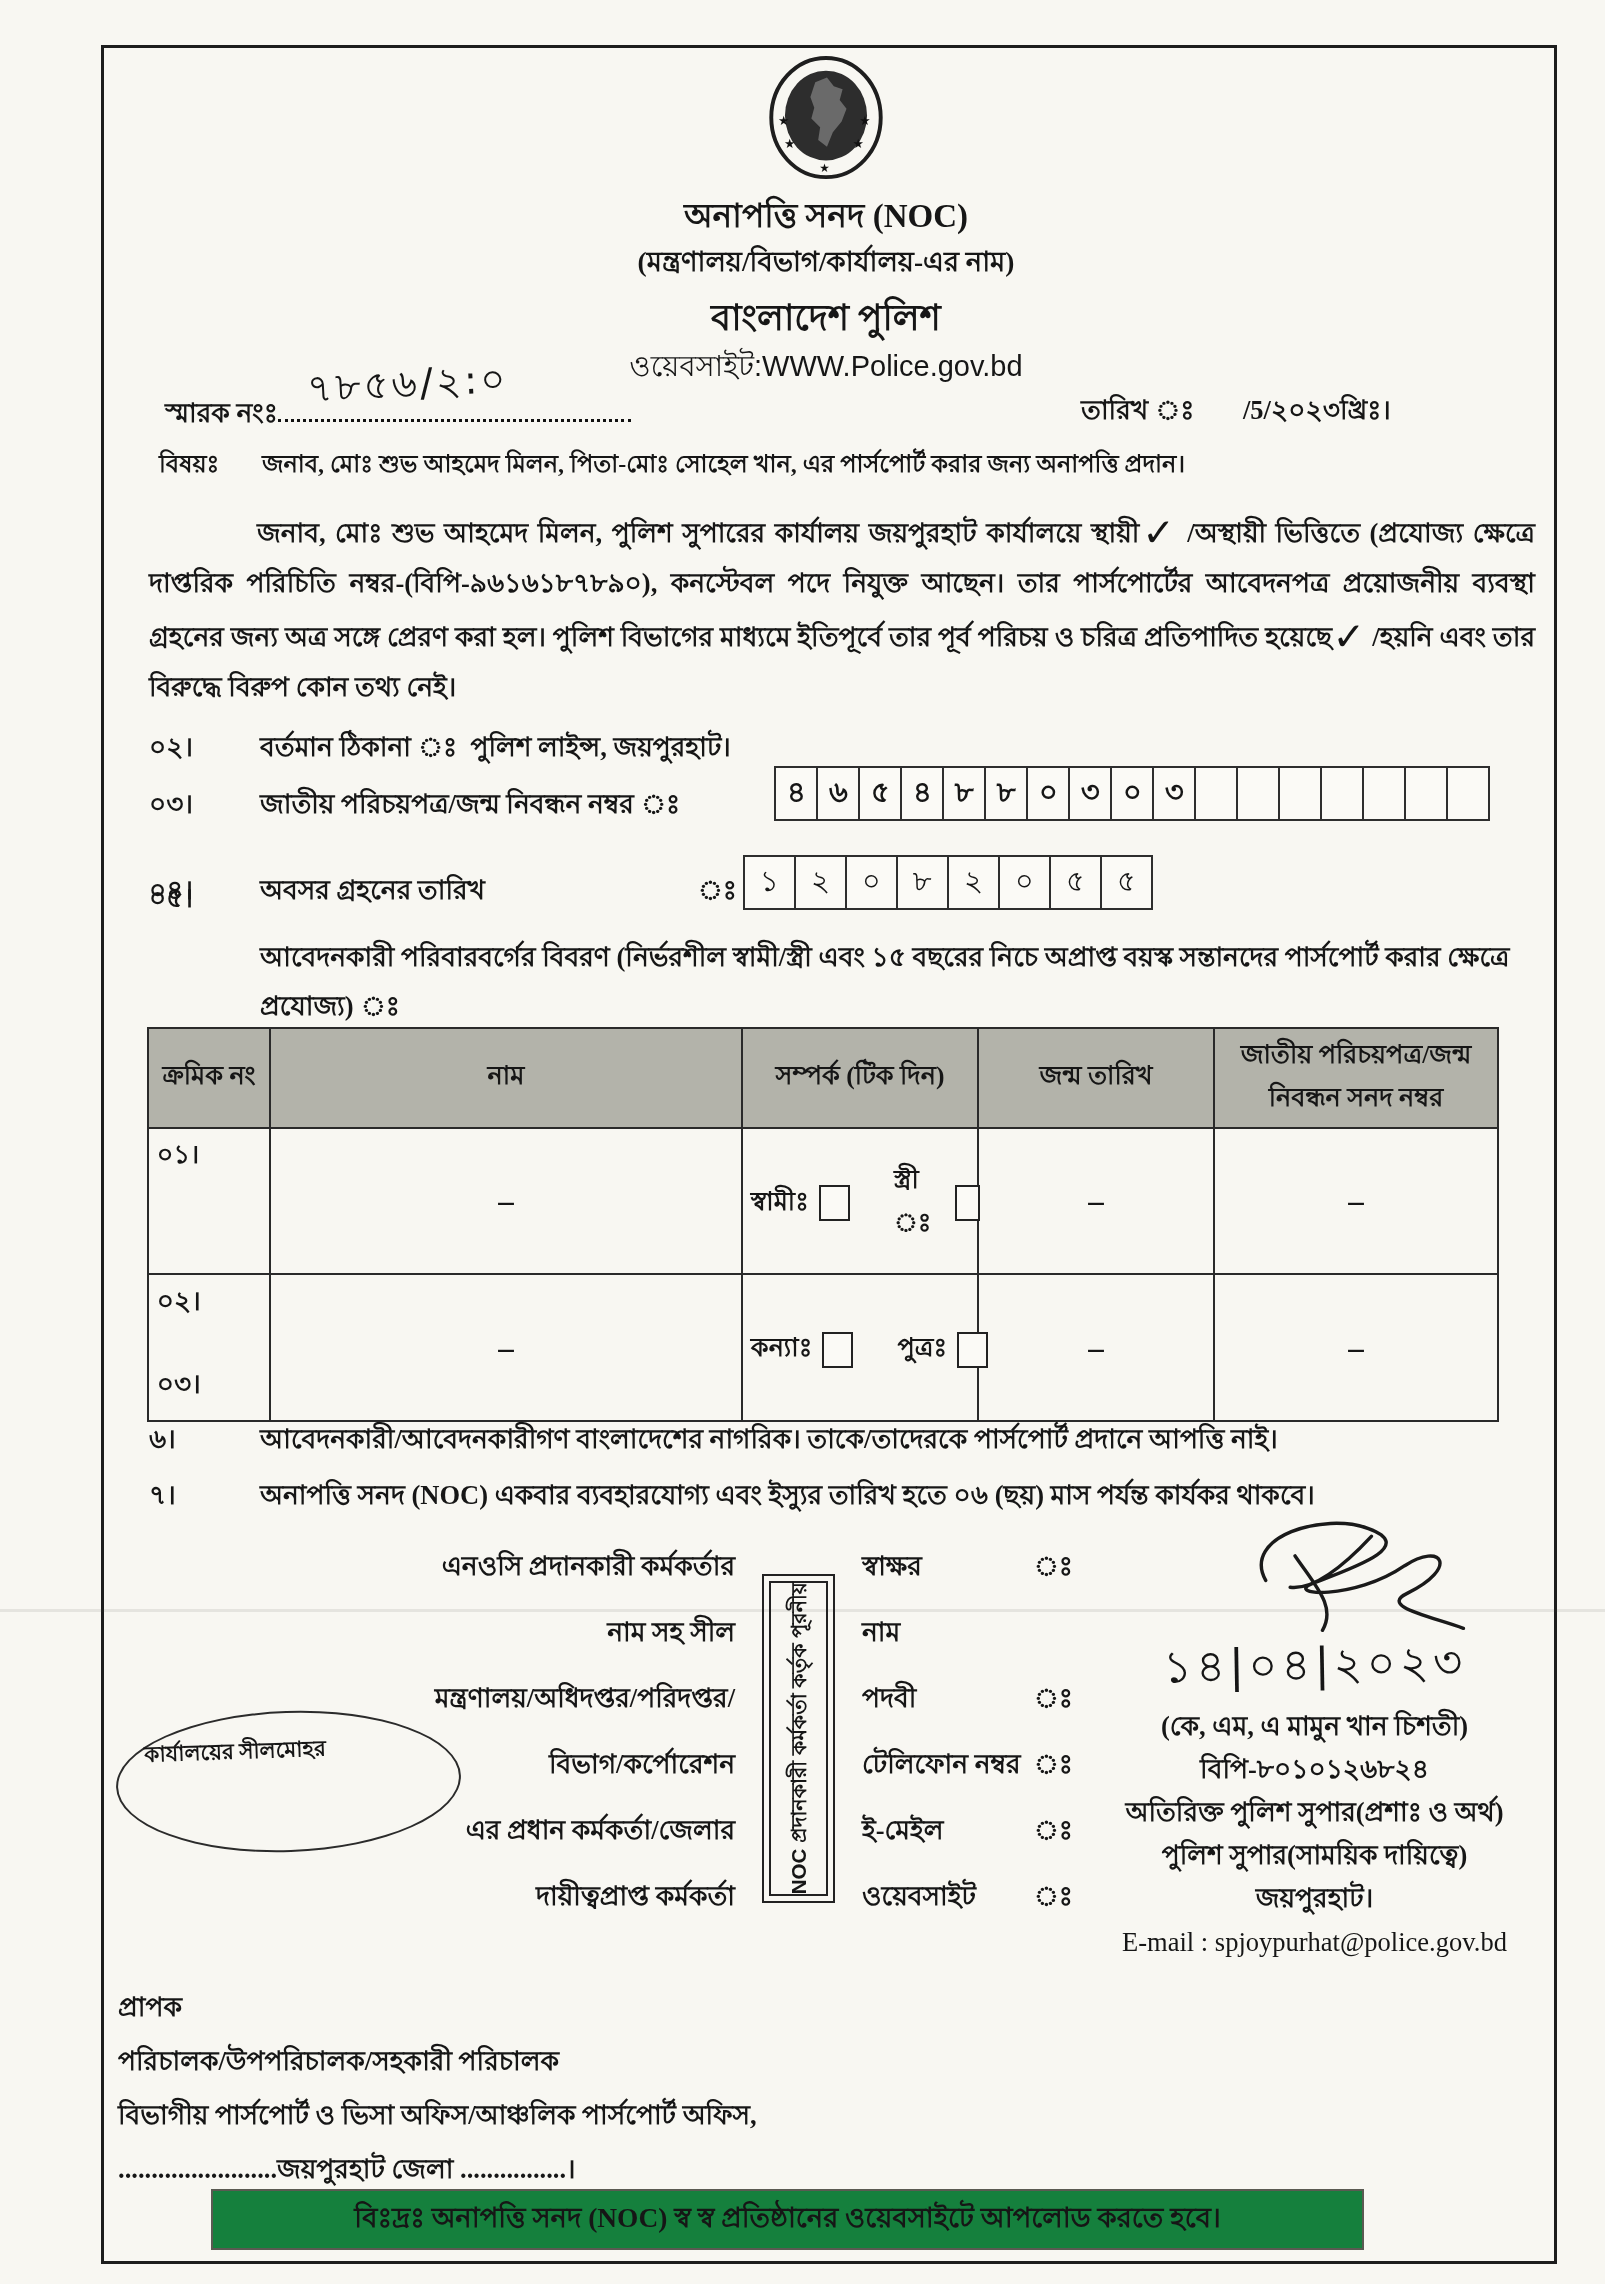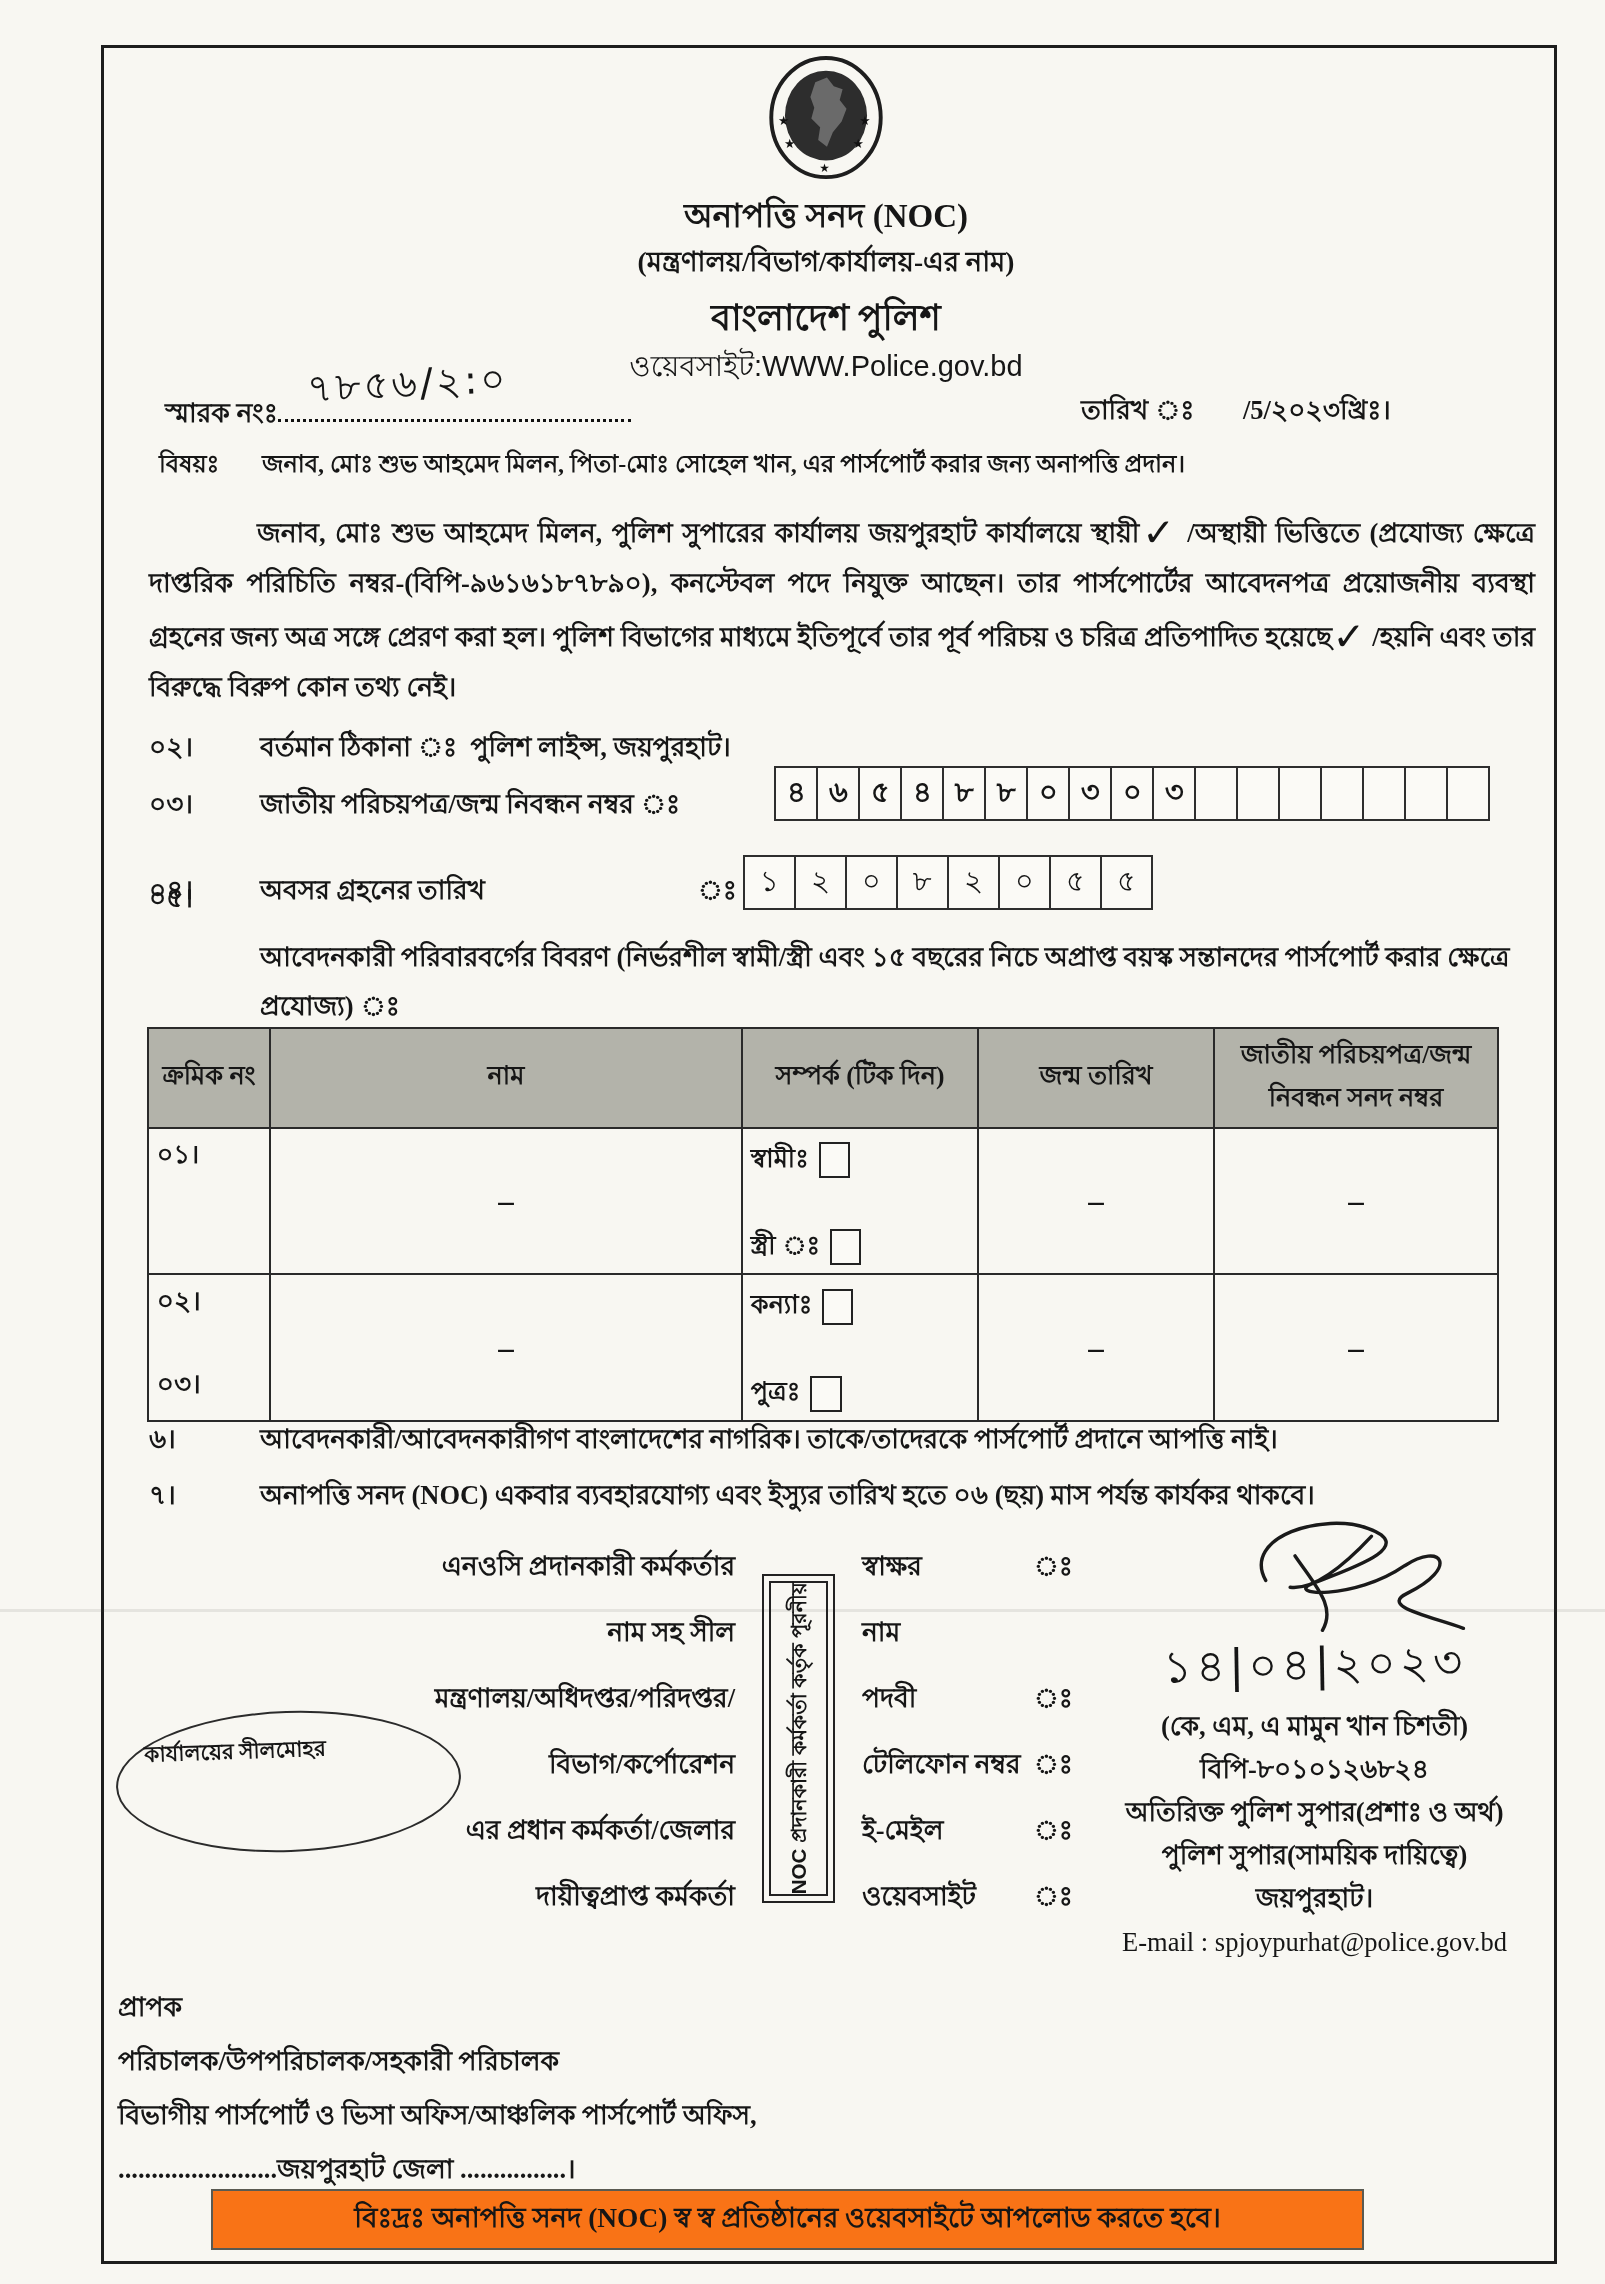--- a/index.html
+++ b/index.html
@@ -43,21 +43,21 @@
   .cell:last-child{border-right:none;}
   .cell span{transform:rotate(-2deg);}
 
   
   table.fam{position:absolute;left:147px;top:1027px;width:1351px;border-collapse:collapse;table-layout:fixed;font-size:25.5px;}
   table.fam th,table.fam td{border:2.9px solid #2a2a2a;vertical-align:top;padding:5.9px 7.8px;}
   table.fam th{background:#b3b3aa;font-weight:bold;vertical-align:middle;height:82px;}
   .r1{height:143px;} .r2{height:141px;}
   .dashcell{text-align:center;vertical-align:middle !important;font-size:31px;font-weight:bold;}
   .serialcol{display:flex;flex-direction:column;justify-content:space-between;height:127px;font-size:26.5px;font-weight:bold;}
-  .relwrap{display:flex;flex-direction:column;justify-content:space-between;height:129px;padding-top:3.9px;gap:44px;}
+  .relwrap{display:flex;flex-direction:row;justify-content:space-between;height:129px;padding-top:3.9px;gap:44px;}
   .relline{display:flex;align-items:center;font-size:25.5px;font-weight:bold;}
   .chk{display:inline-block;width:27.4px;height:32px;border:2.9px solid #222;margin-left:9.8px;background:#fbfaf6;}
 
   
   .i6{top:1419px;} .i7{top:1475px;}
 
   
   .sigrows{left:245px;top:1535px;width:872px;}
   .srow{display:flex;align-items:center;height:66px;font-size:26.5px;}
   .sgl{width:490px;text-align:right;font-weight:bold;}
@@ -71,21 +71,21 @@
   .stamp{left:116px;top:1711px;width:341px;height:137px;border:2.9px solid #2b2b2b;border-radius:50%;transform:rotate(-2deg);}
   .stamp .stext{position:absolute;left:27.4px;top:19.6px;font-size:21.6px;font-weight:bold;}
   .sigblock{left:1096px;top:1507px;width:437px;text-align:center;}
   .scribble{margin-left:59px;}
   .sigdate{font-size:45px;letter-spacing:3.9px;margin-top:-17.6px;transform:rotate(-1deg);}
   .sline{font-size:26.5px;font-weight:bold;line-height:43px;}
   .semail{font-size:26.5px;font-weight:normal;line-height:45px;}
 
   
   .recipient{left:118px;top:1980px;font-size:26.5px;line-height:54px;}
-  .footbar{left:211px;top:2189px;width:1149px;height:57px;background:#f97316;border:2px solid #5a5a52;
+  .footbar{left:211px;top:2189px;width:1149px;height:57px;background:#15803d;border:2px solid #5a5a52;
            display:flex;align-items:center;justify-content:center;font-size:27.4px;font-weight:bold;}
 </style>
 </head>
 <body>
 
 <div class="page">
   <div class="frame"></div>
   <div class="crease"></div>
 
   <div class="abs logo">

